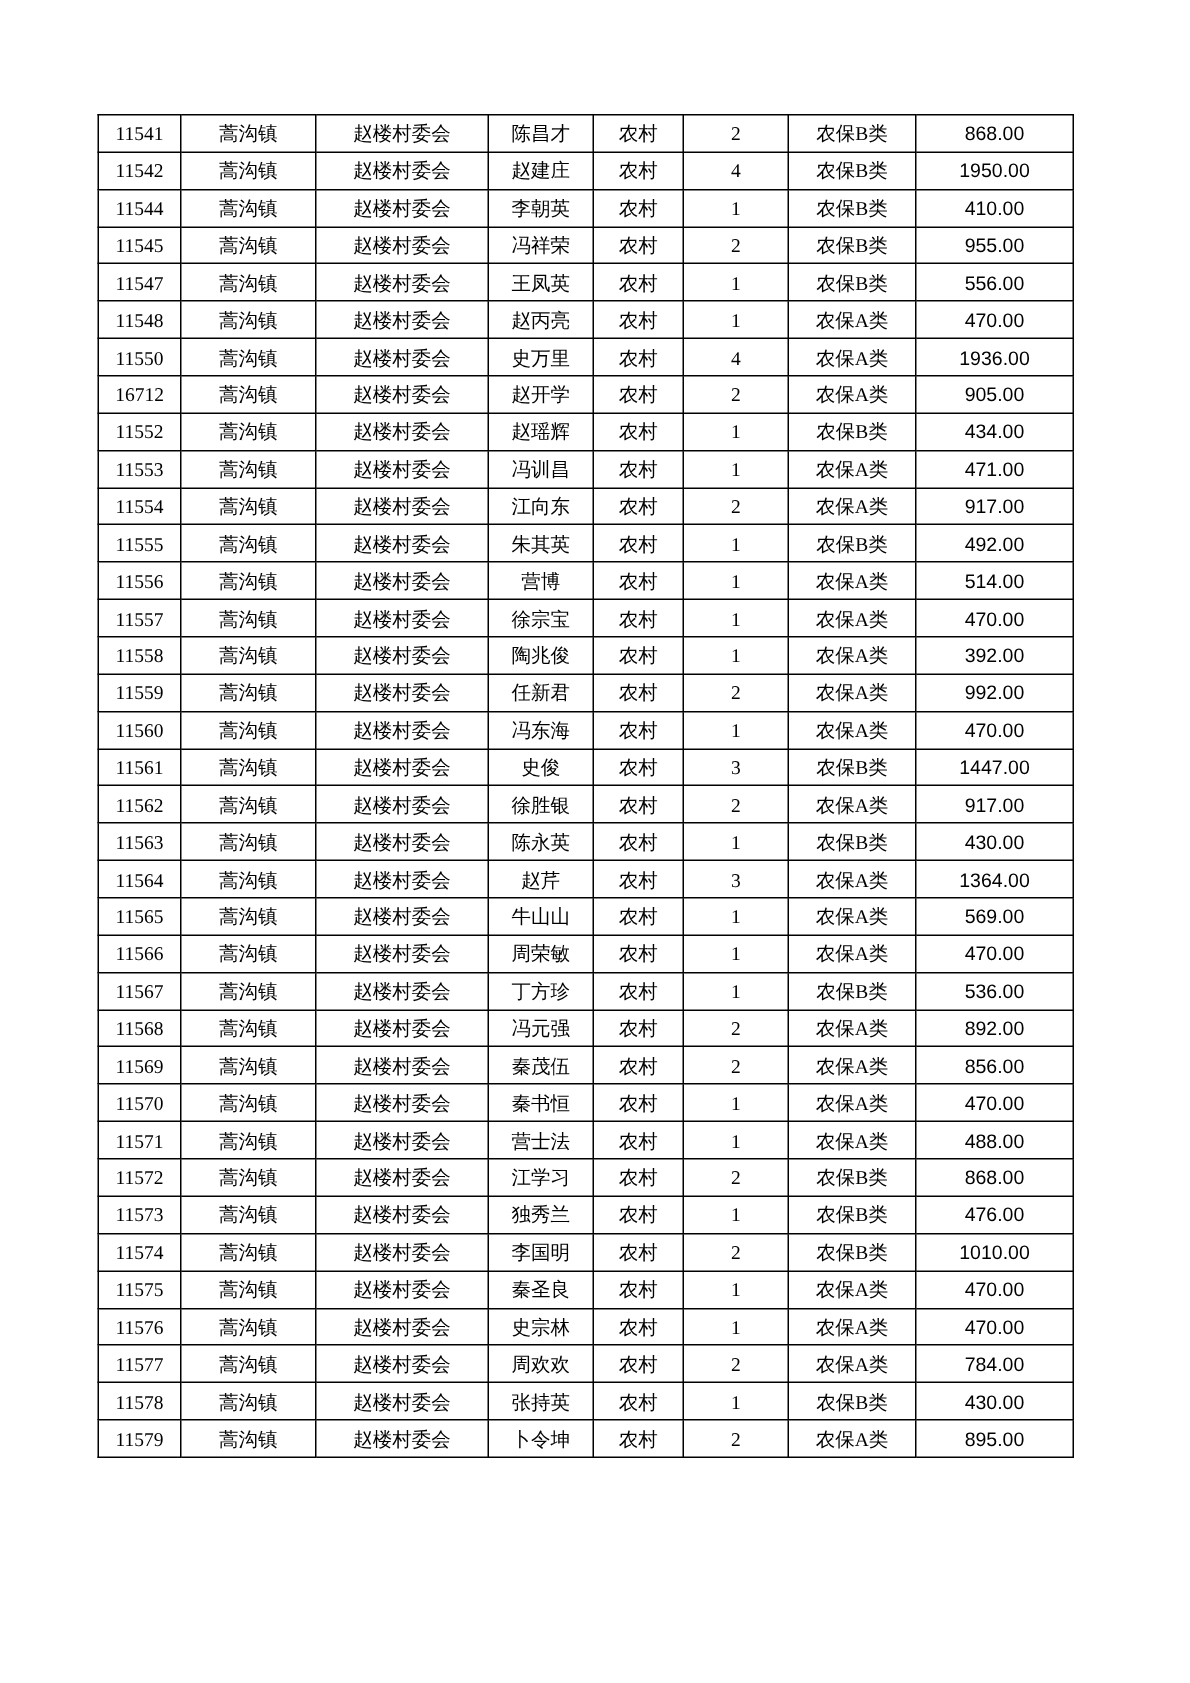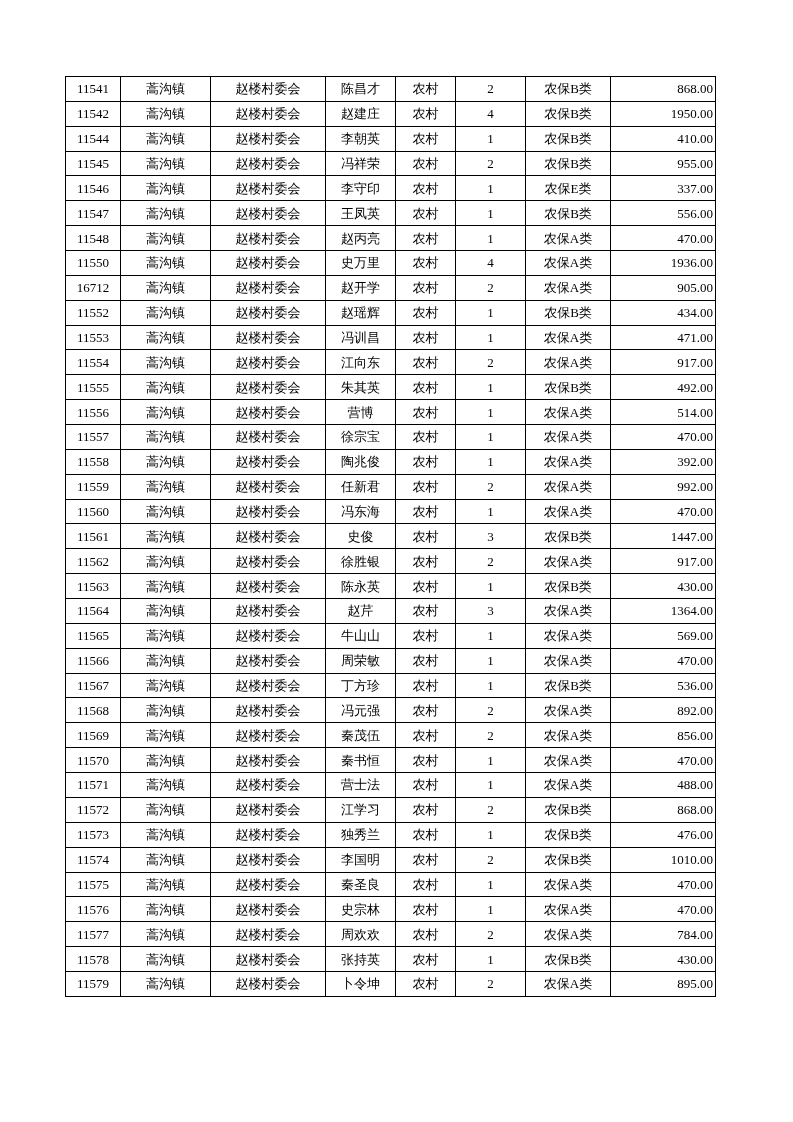--- a/index.html
+++ b/index.html
@@ -30,22 +30,21 @@
     border: 1px solid #000000;
     height: 24.87px;
     text-align: center;
     vertical-align: middle;
     white-space: nowrap;
     overflow: hidden;
     padding: 0 2px;
     line-height: 1;
   }
   table.data-table td.amount {
-    text-align: right;
-    font-family: Liberation Serif, serif;
+    font-family: Liberation Sans, sans-serif;
   }
   col.c-id { width: 55px; }
   col.c-town { width: 90px; }
   col.c-village { width: 115px; }
   col.c-name { width: 70px; }
   col.c-type { width: 60px; }
   col.c-count { width: 70px; }
   col.c-category { width: 85px; }
   col.c-amount { width: 105px; }
 </style>
@@ -99,30 +98,20 @@
           <td>11545</td>
           <td>蒿沟镇</td>
           <td>赵楼村委会</td>
           <td>冯祥荣</td>
           <td>农村</td>
           <td>2</td>
           <td>农保B类</td>
           <td class="amount">955.00</td>
         </tr>
         <tr>
-          <td>11546</td>
-          <td>蒿沟镇</td>
-          <td>赵楼村委会</td>
-          <td>李守印</td>
-          <td>农村</td>
-          <td>1</td>
-          <td>农保E类</td>
-          <td class="amount">337.00</td>
-        </tr>
-        <tr>
           <td>11547</td>
           <td>蒿沟镇</td>
           <td>赵楼村委会</td>
           <td>王凤英</td>
           <td>农村</td>
           <td>1</td>
           <td>农保B类</td>
           <td class="amount">556.00</td>
         </tr>
         <tr>

